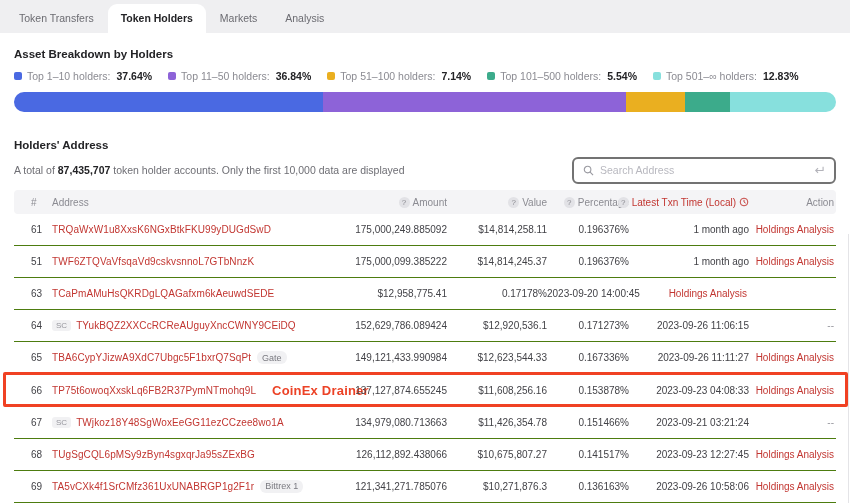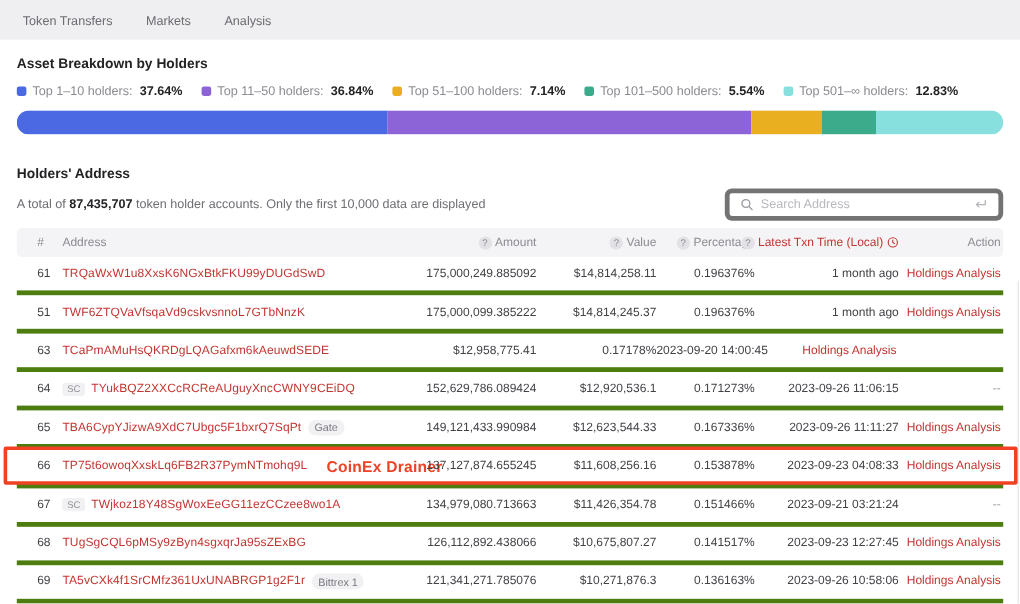--- a/index.html
+++ b/index.html
@@ -42,22 +42,22 @@
   .swatch { width: 8px; height: 8px; border-radius: 2px; display: inline-block; flex: 0 0 auto; }
   .legend-item b { color: #232326; font-weight: 700; margin-left: 1px; }
   
   .bar { margin: 10px 14px 0; height: 20px; border-radius: 10px; overflow: hidden; display: flex; }
   .bar-seg { height: 100%; }
   
   .sumrow { margin: 5px 14px 0; display: flex; align-items: center; justify-content: space-between; height: 28px; }
   .summary { font-size: 10.5px; color: #6e6e74; }
   .summary b { color: #232326; font-weight: 700; }
   .searchbox {
-    width: 232px; height: 27px;
-    border: 4px solid #737373; border-radius: 6px;
+    width: 264px; height: 27px;
+    border: 2px solid #737373; border-radius: 6px;
     display: flex; align-items: center; gap: 6px;
     padding: 0 9px; background: #fff;
   }
   .searchbox input {
     border: none; outline: none; flex: 1; min-width: 0;
     font-size: 10.5px; color: #333;
     font-family: "Liberation Sans", sans-serif;
   }
   .searchbox input::placeholder { color: #b8b8bf; }
   
@@ -77,21 +77,21 @@
   .thead .cell.num { display: flex; justify-content: flex-end; align-items: center; gap: 3px; }
   .thead .cell.red span.lbl { color: #c23631; }
   .qicon {
     width: 11px; height: 11px; border-radius: 50%;
     background: #e2e2e6; color: #8b8b92;
     font-size: 8px; line-height: 11px; text-align: center;
     display: inline-block; flex: 0 0 auto;
   }
   .trow {
     height: 32.1px;
-    border-bottom: 4px solid #4d7c0f;
+    border-bottom: 1px solid #4d7c0f;
     font-size: 10px; color: #424247;
     position: relative;
   }
   .cell.addr { display: flex; align-items: center; overflow: visible; }
   .address { color: #c23631; text-decoration: none; letter-spacing: 0.1px; }
   .badge {
     background: #f1f1f3; color: #95959c;
     font-size: 8px; padding: 1px 4px; border-radius: 3px;
     margin-right: 5px; flex: 0 0 auto;
   }
@@ -117,20 +117,21 @@
   .right-edge {
     position: absolute; right: 1px; top: 186px; bottom: 0;
     width: 1px; background: #e4e4e7;
   }
 </style>
 </head>
 <body>
 
 <div class="tabstrip">
     <div class="tab"><span>Token Transfers</span></div>
+    <div class="tab active"><span>Token Holders</span></div>
     <div class="tab"><span>Markets</span></div>
     <div class="tab"><span>Analysis</span></div>
   </div>
 
 <div class="content">
   <div class="h1">Asset Breakdown by Holders</div>
 
   <div class="legend">
       <div class="legend-item">
     <span class="swatch" style="background: rgb(74, 105, 226);"></span>

